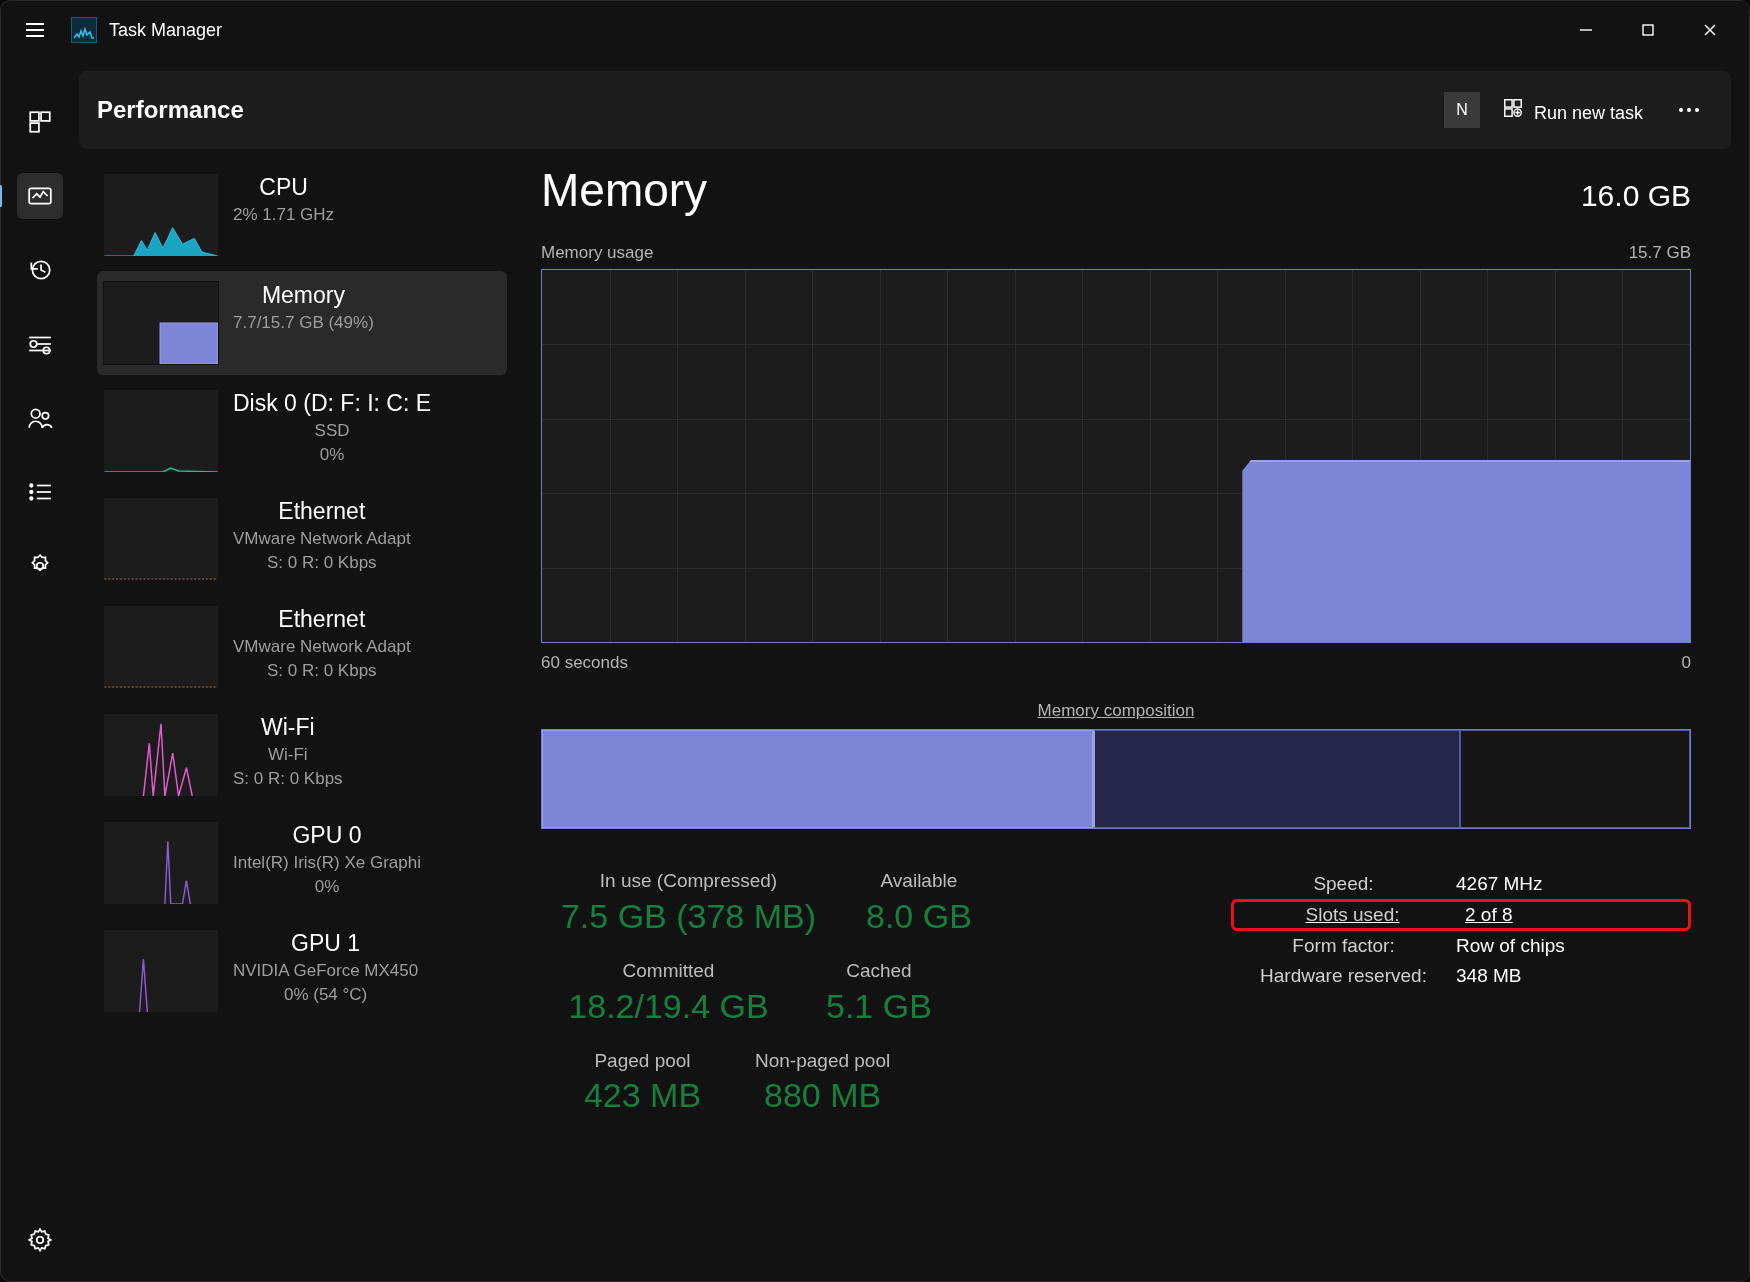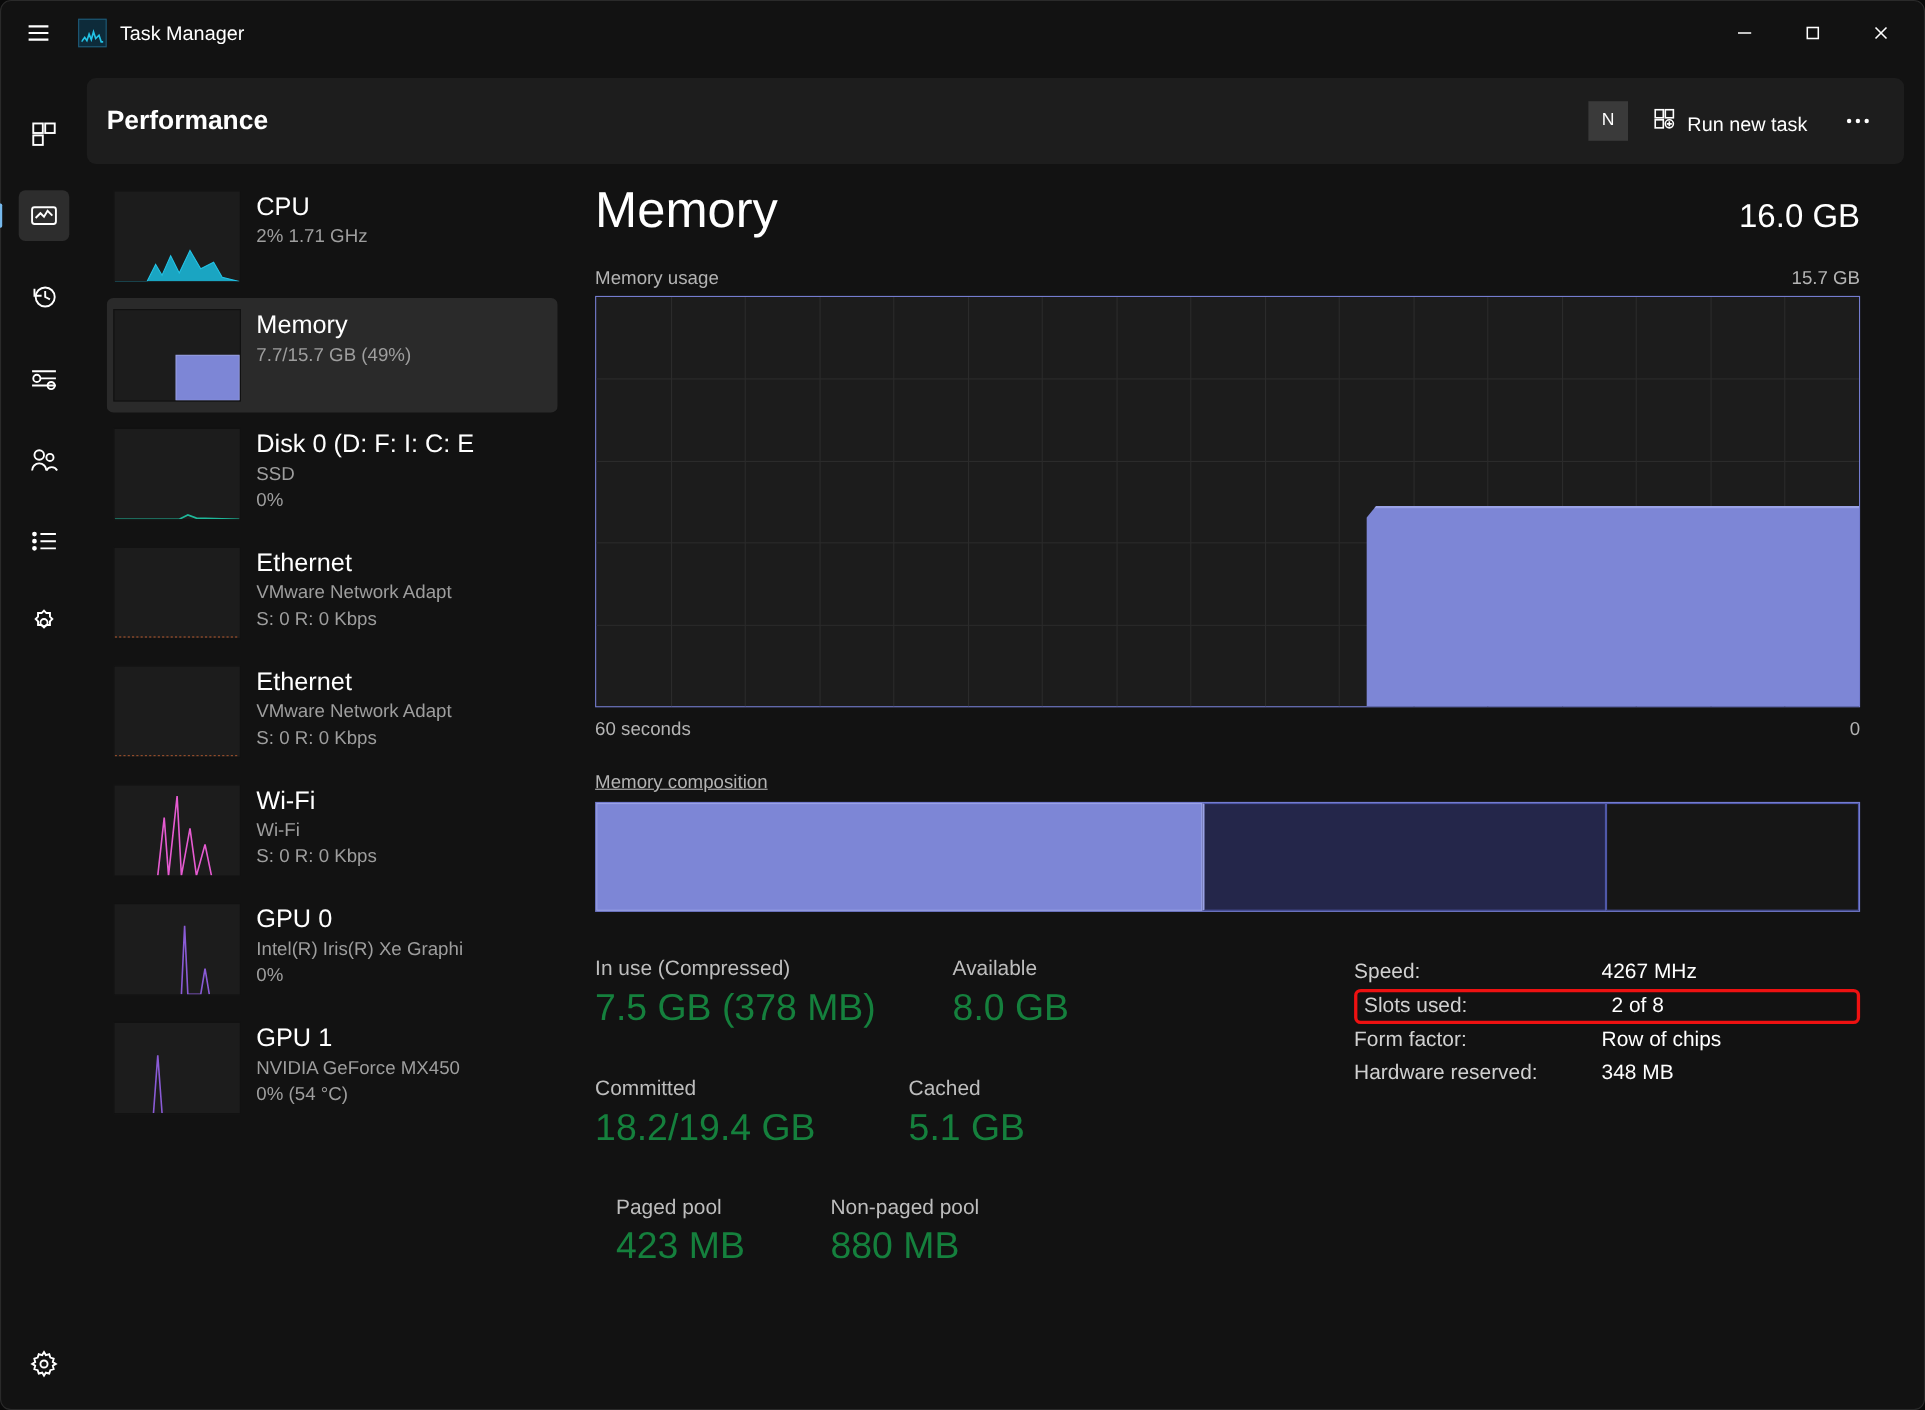--- a/index.html
+++ b/index.html
@@ -35,21 +35,21 @@
   .header { height: 78px; background: #1d1d1d; border-radius: 8px; margin: 12px 8px 14px 0; display:flex; align-items:center; padding: 0 18px; }
   .header-title { font-size: 24px; font-weight:600; }
   .header-actions { margin-left:auto; display:flex; align-items:center; gap: 14px; }
   .badge-n { width:36px; height:36px; background:#3a3a3a; display:flex; align-items:center; justify-content:center; font-size:16px; }
   .run-task { display:flex; align-items:flex-end; gap:10px; font-size:18px; padding:6px 8px; border-radius:4px;}
   .run-task svg { width:22px; height:22px; stroke:#fff; fill:none; stroke-width:1.6;}
   .more-btn { width:48px; height:36px; display:flex; align-items:center; justify-content:center; }
   .more-btn svg { width:22px; height:6px; }
 
   
-  .main { flex:1; display:flex; gap: 34px; min-height:0; padding-left: 18px;}
+  .main { flex:1; display:flex; gap: 34px; min-height:0; padding-left: 18px; text-align: center;}
 
   
   .side-list { width: 410px; overflow:hidden; }
   .side-item { display:flex; align-items:flex-start; gap: 14px; padding: 10px 12px 10px 6px; border-radius:6px; margin-bottom:4px;}
   .side-item.active { background:#2a2a2a; }
   .thumb { width:116px; height:84px; background:#1c1c1c; border:1px solid #111; position:relative; overflow:hidden; flex-shrink:0;}
   .thumb svg { position:absolute; bottom:0; left:0; width:100%; height:100%; }
   .side-text { display:flex; flex-direction:column; min-width:0; }
   .side-title { font-size: 23px; color:#fff; line-height:1.3; white-space:nowrap; overflow:hidden; text-overflow:ellipsis;}
   .side-sub { font-size: 17px; color:#9e9e9e; line-height:1.4; white-space:nowrap; overflow:hidden; text-overflow:ellipsis;}
@@ -75,23 +75,23 @@
 
   .stats-row { display:flex; gap: 36px; margin-top: 40px; align-items:flex-start;}
   .big-stat { }
   .big-stat-label { font-size:19px; color:#bdbdbd; line-height:1.3;}
   .big-stat-value { font-size:34px; color:#15803d; line-height:1.3; white-space:nowrap;}
 
   .table-stats { margin-left:auto; width: 460px;}
   .trow { display:flex; font-size:19px; padding: 4px 0; }
   .trow .lab { color:#d0d0d0; width: 225px;}
   .trow .val { color:#fff; }
-  .trow.hl { border:3px solid #e11; border-radius:6px; padding: 2px 6px; }
-
-  .stack3 { display:flex; flex-direction:column; gap: 40px; }
+  .trow.hl { border:3px solid #e11; border-radius:6px; padding: 2px 6px; text-decoration: underline; }
+
+  .stack3 { display:flex; flex-direction:column; gap: 21px; }
   .stack3 .row2 { display:flex; gap: 30px;}
 </style>
 </head>
 <body>
 
 <div class="window">
 
   <div class="titlebar">
     <div class="hamburger">
       <svg viewBox="0 0 24 24" stroke="#fff" stroke-width="2">

